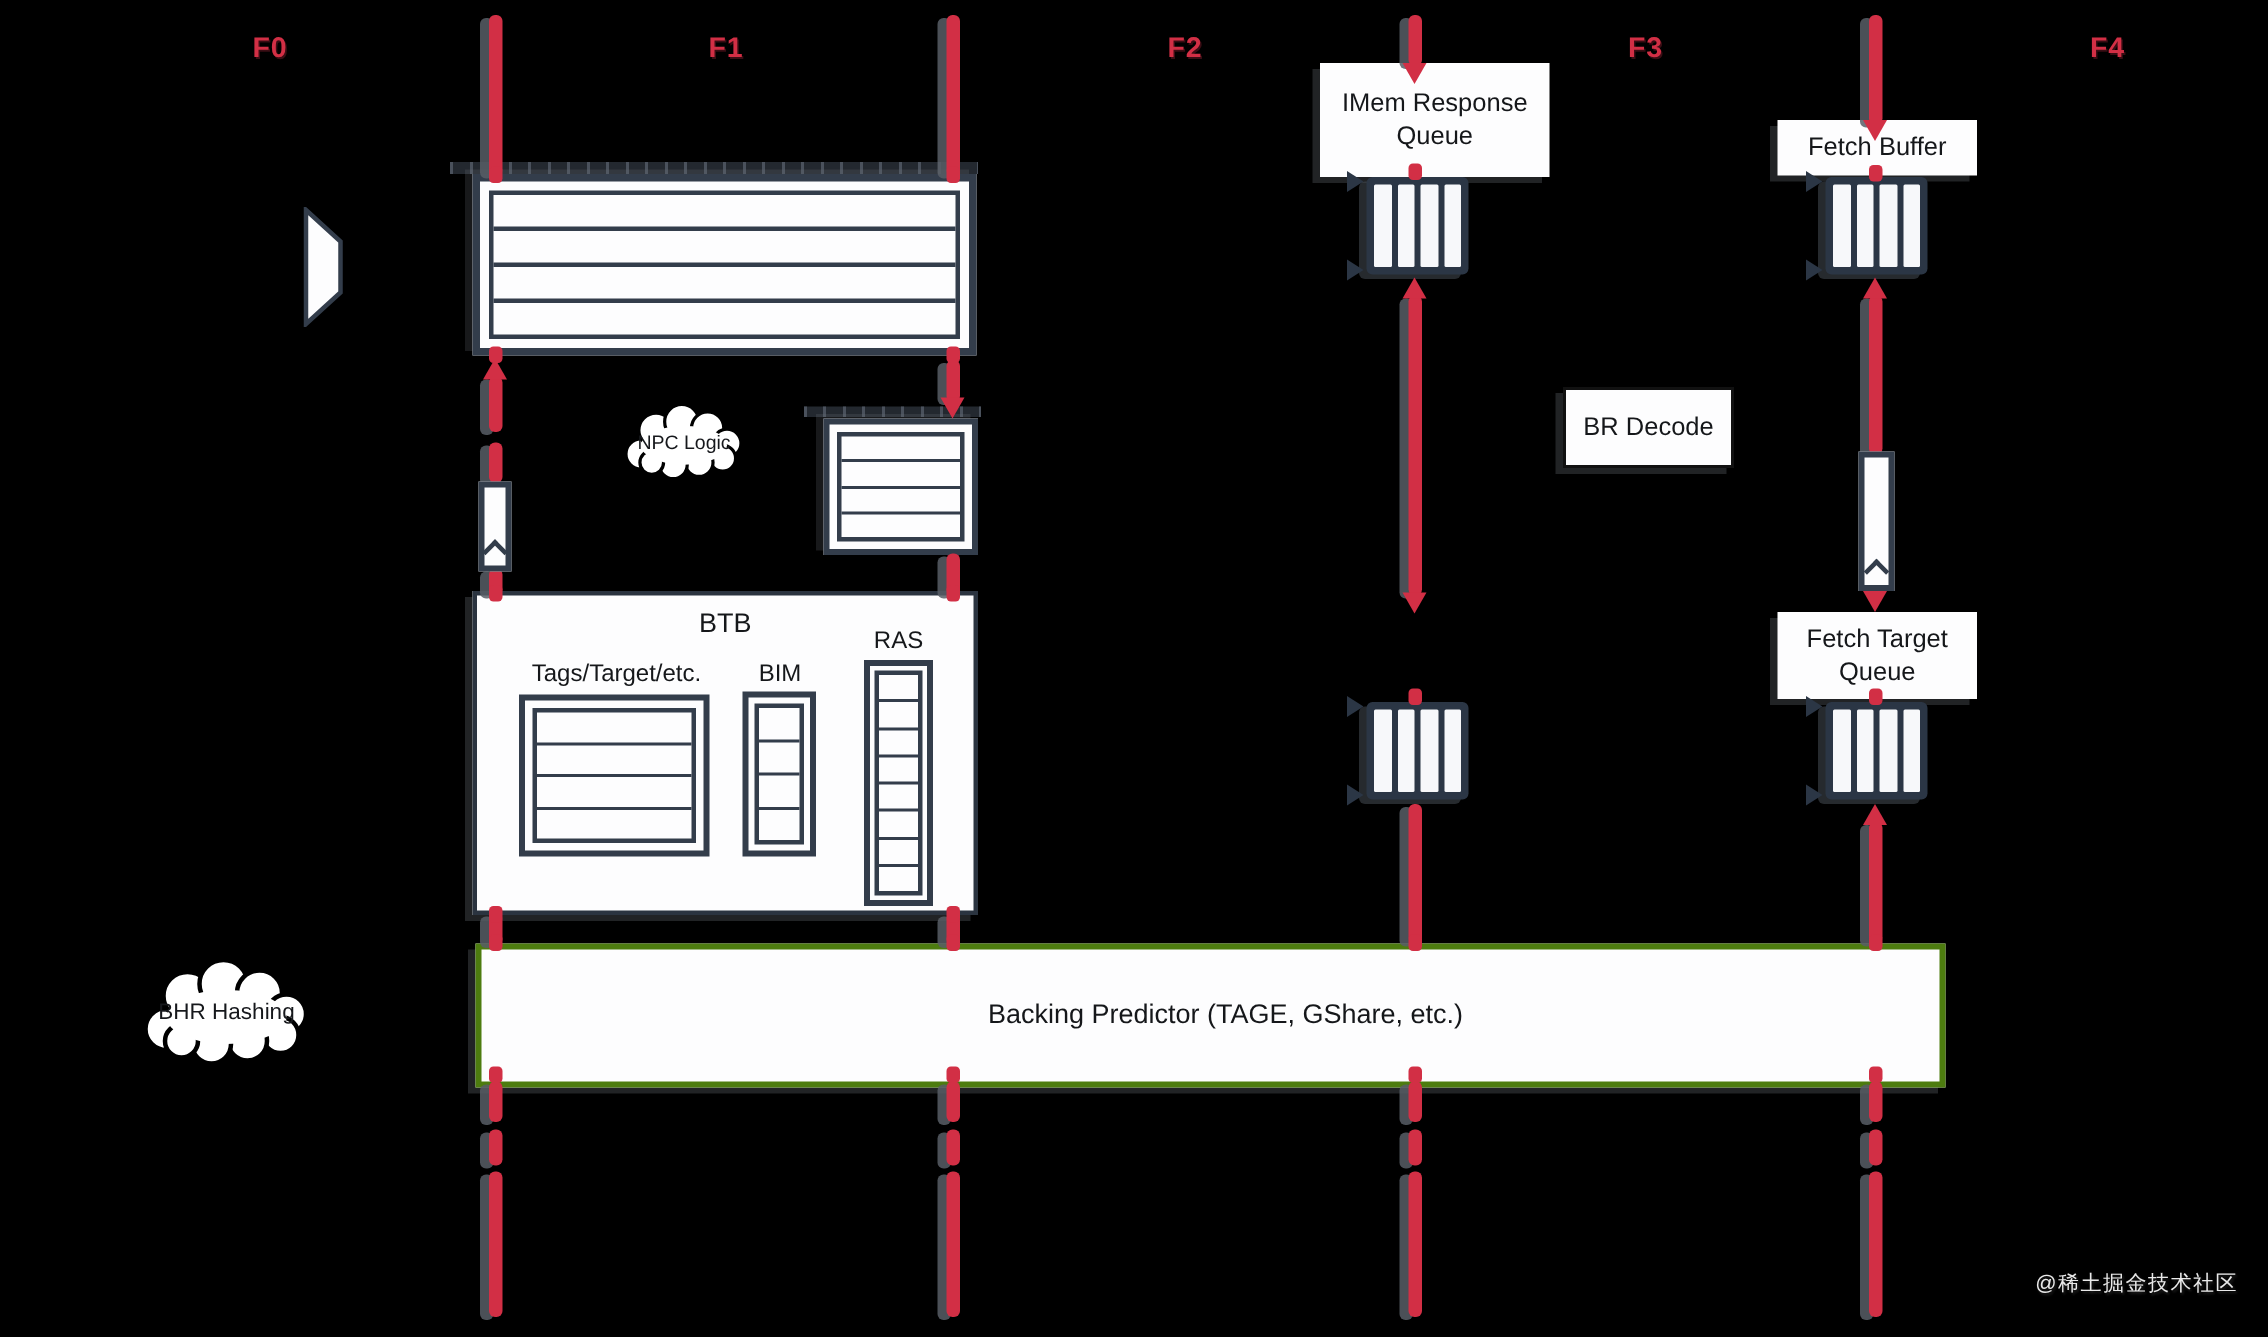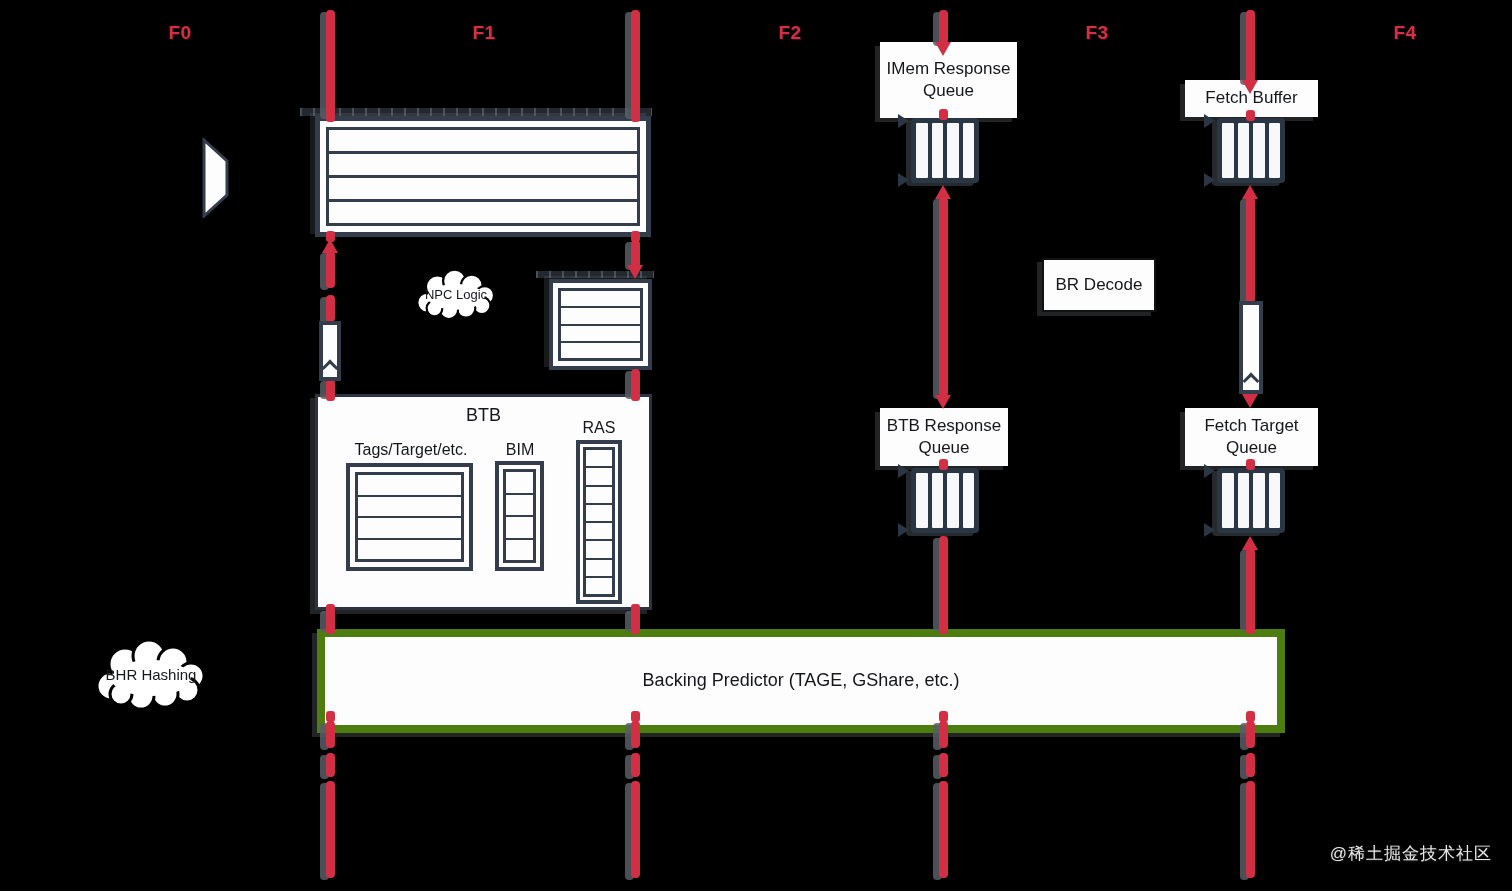--- a/index.html
+++ b/index.html
@@ -22,21 +22,21 @@
   .arr{position:absolute;width:0;height:0;z-index:5;}
   .arr.down{border-left:8px solid transparent;border-right:8px solid transparent;border-top:14px solid #d22f45;}
   .arr.up{border-left:8px solid transparent;border-right:8px solid transparent;border-bottom:14px solid #d22f45;}
   
   .whitebox{
     position:absolute;background:#fdfdfe;display:flex;align-items:center;justify-content:center;
     text-align:center;font-size:17px;line-height:1.3;z-index:1;
     box-shadow:-5px 4px 0 rgba(120,126,134,.28);
   }
   .thinborder{border:2px solid #111;}
-  .thickborder{border:8px solid #4d7c0f;}
+  .thickborder{border:4px solid #4d7c0f;padding-left:20px;}
   
   .array{position:absolute;background:#fdfdfe;border:5px solid #333d4b;padding:6px;box-sizing:border-box;z-index:1;
          box-shadow:-5px -3px 0 rgba(110,116,125,.22);}
   .rows{height:100%;border:3px solid #333d4b;box-sizing:border-box;display:flex;flex-direction:column;background:#fdfdfe;}
   .rows>div{flex:1;border-bottom:3px solid #333d4b;}
   .rows.thin>div{border-bottom-width:2px;}
   .rows>div:last-child{border-bottom:none;}
   .hatch{
     position:absolute;height:8px;z-index:0;background:#23282f;
     background-image:repeating-linear-gradient(90deg,#4a515c 0 2px,transparent 2px 13px);
@@ -69,21 +69,21 @@
   .cloud{position:absolute;z-index:2;text-align:right;}
   .cloud svg{position:absolute;inset:0;width:100%;height:100%;}
   .cloud .cloud-label{
     position:absolute;inset:0;display:flex;align-items:center;justify-content:center;
     font-size:15px;color:#16181c;z-index:1;
   }
   
   .mux{position:absolute;z-index:2;}
   
   .watermark{
-    position:absolute;right:20px;bottom:26px;color:#e9e9e9;font-size:17px;letter-spacing:1px;
+    position:absolute;right:20px;bottom:26px;color:#e9e9e9;font-size:14px;letter-spacing:1px;
     text-shadow:0 0 5px #000,1px 1px 2px #333;z-index:10;
   }
 </style>
 </head>
 <body>
 
 <div class="canvas">
 
   <div class="stage" style="left:180px">F0</div>
   <div class="stage" style="left:484px">F1</div>
@@ -211,21 +211,21 @@
           <div></div>
           <div></div>
           <div></div>
           <div></div>
           <div></div>
           <div></div>
         </div>
     </div>
   </div>
 
-  <div class="whitebox" style="left:880px;top:42px;width:137px;height:76px">
+  <div class="whitebox" style="left:880px;top:42px;width:153px;height:76px">
     <span>IMem Response Queue</span>
   </div>
   <div class="qicon" style="left:911px;top:118px">
     <span class="slot"></span>
       <span class="slot"></span>
       <span class="slot"></span>
       <span class="slot"></span>
   </div>
 
   <div class="whitebox" style="left:1185px;top:80px;width:133px;height:37px">
@@ -235,23 +235,20 @@
     <span class="slot"></span>
       <span class="slot"></span>
       <span class="slot"></span>
       <span class="slot"></span>
   </div>
 
   <div class="whitebox thinborder" style="left:1042px;top:258px;width:110px;height:50px">
     <span>BR Decode</span>
   </div>
 
-  <div class="whitebox" style="left:880px;top:408px;width:128px;height:58px">
-    <span>BTB Response Queue</span>
-  </div>
   <div class="qicon" style="left:911px;top:468px">
     <span class="slot"></span>
       <span class="slot"></span>
       <span class="slot"></span>
       <span class="slot"></span>
   </div>
 
   <div class="whitebox" style="left:1185px;top:408px;width:133px;height:58px">
     <span>Fetch Target Queue</span>
   </div>

